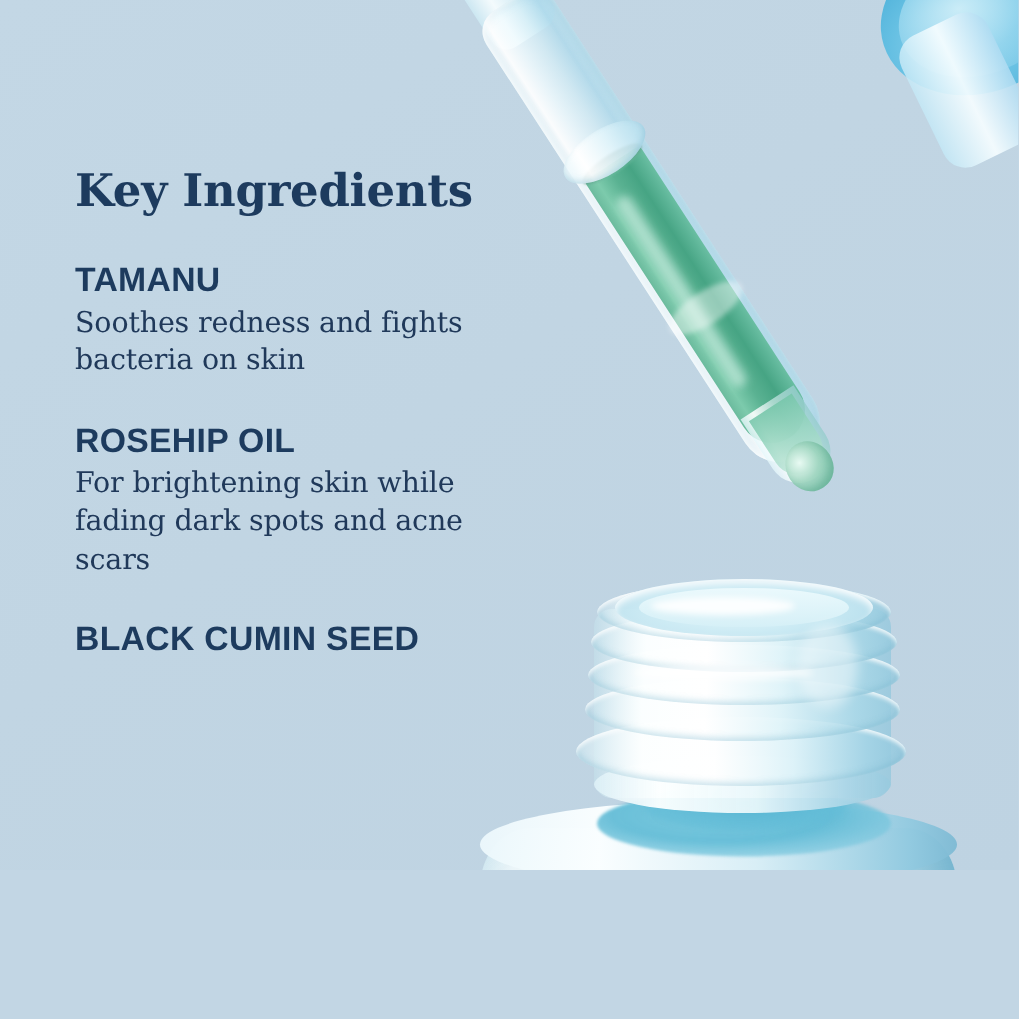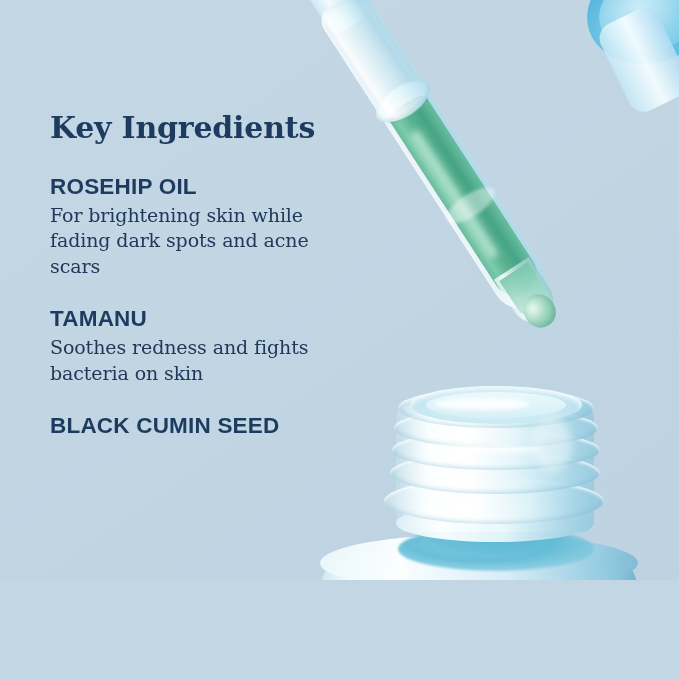--- a/index.html
+++ b/index.html
@@ -529,28 +529,28 @@
       <div class="tip-serum"></div>
       <div class="droplet"></div>
     </div>
   </div>
 
   <div class="text-col">
 
     <h1 class="page-title">Key Ingredients</h1>
 
     <div class="ingredient">
+      <div class="ing-name">TAMANU</div>
+      <div class="ing-desc">Soothes redness and fights bacteria on skin</div>
+    </div>
+
+    <div class="ingredient">
       <div class="ing-name">ROSEHIP OIL</div>
       <div class="ing-desc">For brightening skin while fading dark spots and acne scars</div>
     </div>
 
     <div class="ingredient">
-      <div class="ing-name">TAMANU</div>
-      <div class="ing-desc">Soothes redness and fights bacteria on skin</div>
-    </div>
-
-    <div class="ingredient">
       <div class="ing-name">BLACK CUMIN SEED</div>
     </div>
 
   </div>
 
 </div>
 
 </body></html>

